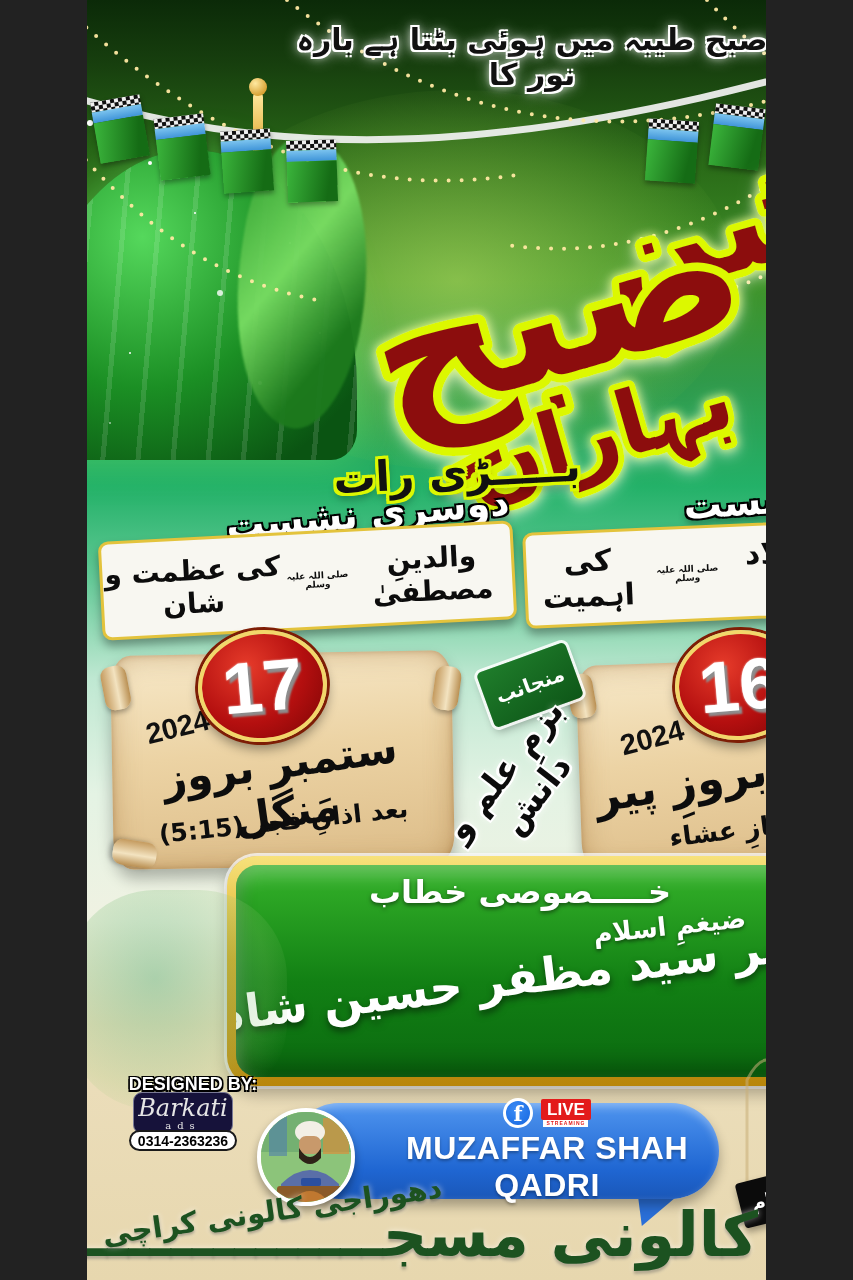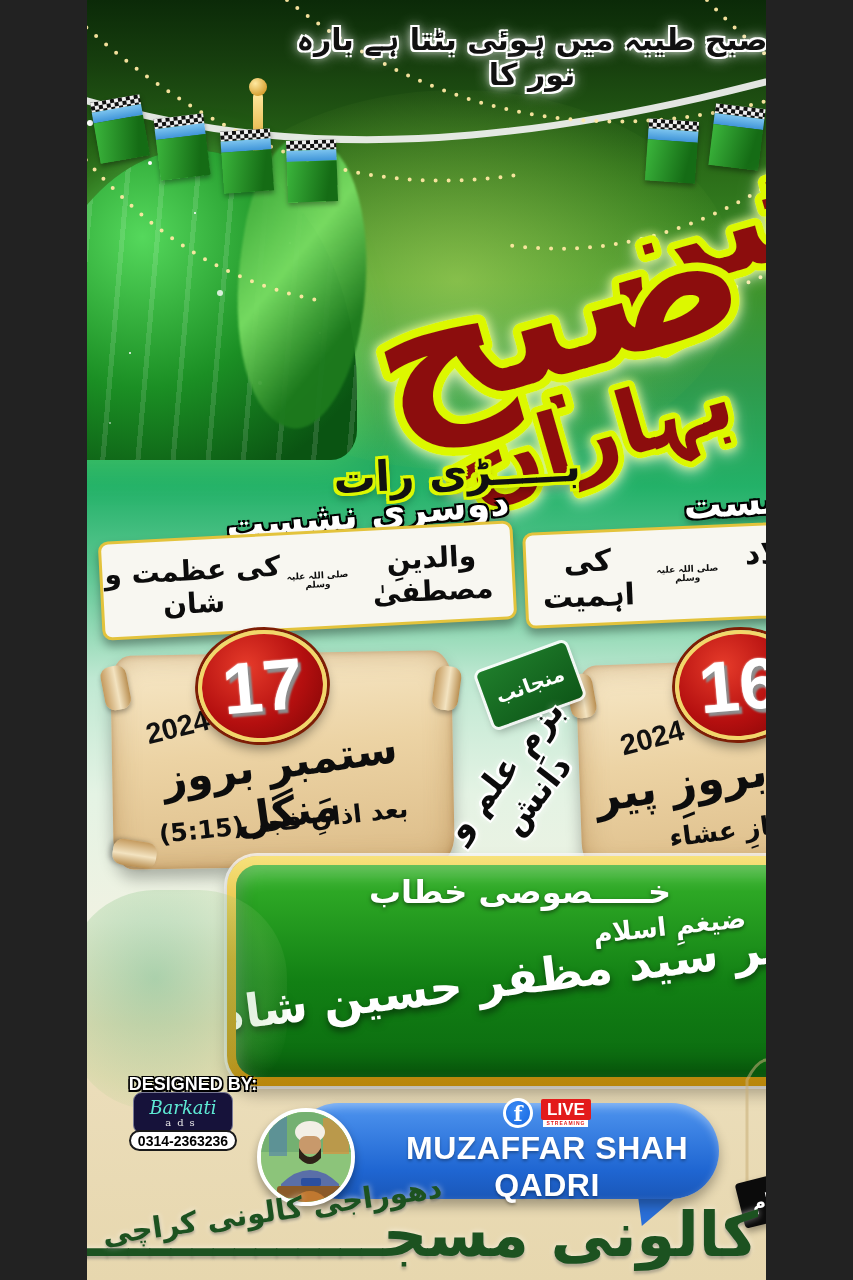--- a/index.html
+++ b/index.html
@@ -107,21 +107,21 @@
     text-shadow:0 2px 4px rgba(0,0,0,.5);}
   #gb-name{position:absolute;left:4px;right:4px;top:86px;text-align:center;color:#fff;font-weight:bold;font-size:46px;
     transform:rotate(-7deg);white-space:nowrap;text-shadow:0 4px 7px rgba(0,0,0,.5);}
 
   
   #designed-head{left:38px;top:1074px;width:136px;text-align:center;font-family:"Liberation Sans",sans-serif;
     font-size:18px;font-weight:bold;color:#fff;
     text-shadow:-1.5px -1.5px 0 #000,1.5px -1.5px 0 #000,-1.5px 1.5px 0 #000,1.5px 1.5px 0 #000;}
   #brandbox{left:46px;top:1092px;width:100px;height:42px;background:#16123a;border:1px solid #7a7a96;border-radius:9px;
     display:flex;flex-direction:column;align-items:center;justify-content:center;line-height:1;}
-  #brandbox .b1{font-family:"DejaVu Serif",serif;font-style:italic;font-size:18px;color:#5eead4;}
+  #brandbox .b1{font-family:"DejaVu Serif",serif;font-style:italic;font-size:24px;color:#e5e5e5;}
   #brandbox .b2{font-family:"DejaVu Serif",serif;font-size:10px;color:#e8e8e8;letter-spacing:6px;margin-top:1px;}
   #phone-pill{left:42px;top:1130px;width:108px;height:21px;background:#fff;border:2px solid #1a1a1a;border-radius:11px;
     display:flex;align-items:center;justify-content:center;font-family:"Liberation Sans",sans-serif;
     font-size:14px;font-weight:bold;color:#000;}
 
   #photo{left:170px;top:1108px;width:98px;height:98px;border-radius:50%;border:4px solid #fff;overflow:hidden;
     box-shadow:0 5px 9px rgba(0,0,0,.35);z-index:9;background:#9fc97c;}
   #bluebar{left:204px;top:1103px;width:428px;height:96px;border-radius:48px;z-index:8;
     background:linear-gradient(180deg,#4f95ef,#1f66d2 70%,#1a57b8);
     box-shadow:0 7px 12px rgba(0,0,0,.3),inset 0 4px 8px rgba(255,255,255,.35);

